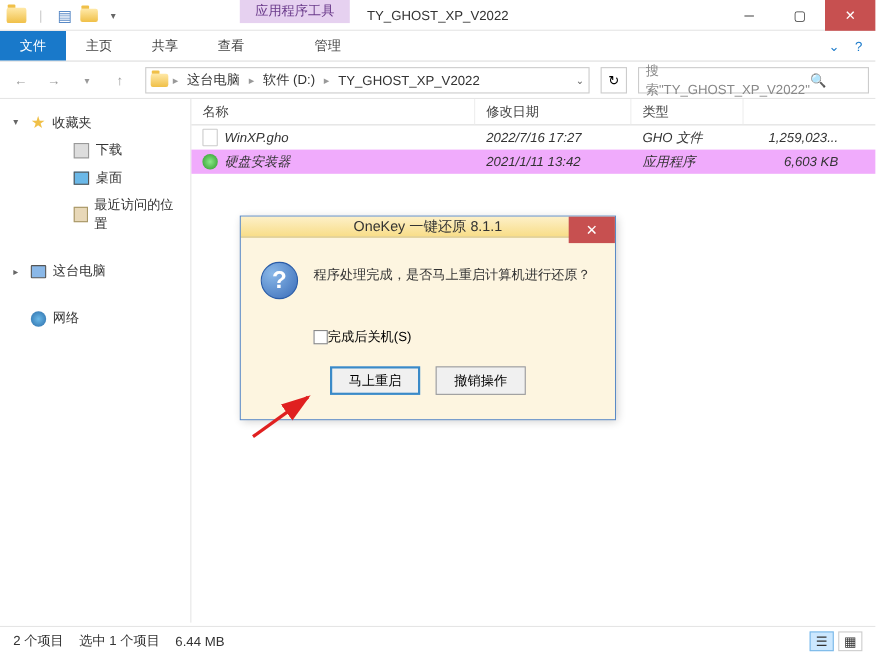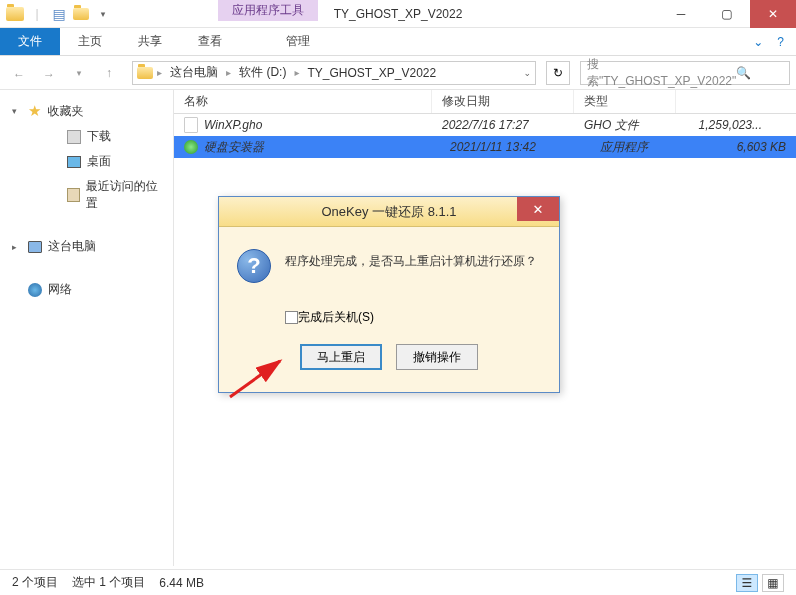--- a/index.html
+++ b/index.html
@@ -39,34 +39,34 @@
 
 .content { flex: 1; position: relative; }
 .columns { display: flex; border-bottom: 1px solid #ddd; height: 24px; align-items: center; font-size: 12px; color: #444; }
 .columns .col { padding: 0 10px; border-right: 1px solid #eee; height: 100%; display: flex; align-items: center; }
 .columns .col.name { width: 258px; }
 .columns .col.date { width: 142px; }
 .columns .col.type { width: 102px; }
 .columns .col.size { width: 96px; justify-content: flex-end; }
 
 .files .row { display: flex; height: 22px; align-items: center; font-size: 12px; color: #333; }
-.files .row.sel { background: #3b82f6; justify-content: space-between; }
+.files .row.sel { background: #f0abfc; }
 .files .row .cell { padding: 0 10px; display: flex; align-items: center; gap: 6px; font-style: italic; }
 .files .row .cell.name { width: 258px; }
 .files .row .cell.date { width: 142px; }
 .files .row .cell.type { width: 102px; }
 .files .row .cell.size { width: 96px; justify-content: flex-end; }
 
 .status { position: absolute; bottom: 0; left: 0; right: 0; height: 26px; border-top: 1px solid #e5e5e5; display: flex; align-items: center; padding: 0 12px; font-size: 12px; color: #333; gap: 14px; }
 .status .views { margin-left: auto; display: flex; gap: 4px; }
 .status .views div { width: 22px; height: 18px; border: 1px solid #ccc; display: flex; align-items: center; justify-content: center; }
 .status .views .active { background: #cce8ff; border-color: #7ab8e8; }
 
 .dialog { position: absolute; left: 218px; top: 196px; width: 342px; background: #f0f0f0; border: 1px solid #5a8ac6; box-shadow: 2px 2px 8px rgba(0,0,0,0.2); }
-.dialog .dlg-title { height: 30px; background: linear-gradient(#fdf0c8, #f8dd88); display: flex; align-items: center; justify-content: center; position: relative; font-size: 13px; color: #333; border-bottom: 1px solid #d8c070; }
+.dialog .dlg-title { height: 19px; background: linear-gradient(#fdf0c8, #f8dd88); display: flex; align-items: center; justify-content: center; position: relative; font-size: 13px; color: #333; border-bottom: 1px solid #d8c070; }
 .dialog .dlg-title .dlg-close { position: absolute; right: 0; top: 0; width: 42px; height: 24px; background: #c75050; color: #fff; display: flex; align-items: center; justify-content: center; font-size: 13px; }
 .dialog .dlg-body { padding: 22px 18px 18px 18px; background: #fdf5e0; }
 .dialog .dlg-msg { display: flex; gap: 14px; align-items: flex-start; }
 .dialog .qicon { width: 34px; height: 34px; border-radius: 50%; background: radial-gradient(circle at 30% 30%, #8ab8e8, #3a6cb8); display: flex; align-items: center; justify-content: center; color: #fff; font-size: 22px; font-weight: bold; border: 1px solid #2a5ca8; }
 .dialog .dlg-text { font-size: 12px; color: #333; padding-top: 4px; }
 .dialog .dlg-check { margin: 26px 0 18px 48px; display: flex; align-items: center; gap: 0; font-size: 12px; }
 .dialog .dlg-check .cb { width: 13px; height: 13px; border: 1px solid #888; background: #fff; }
 .dialog .dlg-buttons { display: flex; gap: 14px; justify-content: center; padding-bottom: 4px; }
 .dialog .dlg-buttons button { width: 82px; height: 26px; font-size: 12px; background: #f0f0f0; border: 1px solid #999; cursor: pointer; }
 .dialog .dlg-buttons button.primary { border: 2px solid #3a8ac8; }

